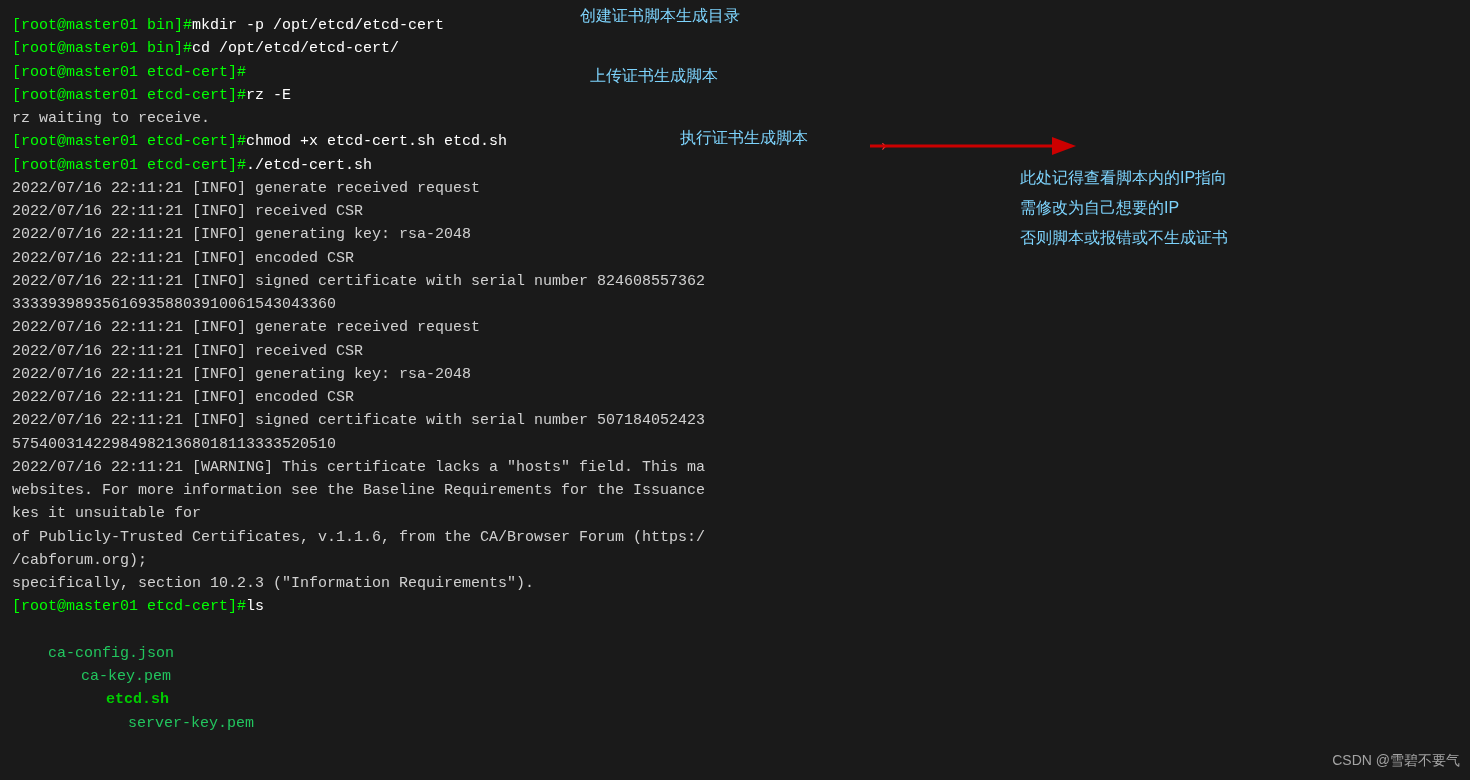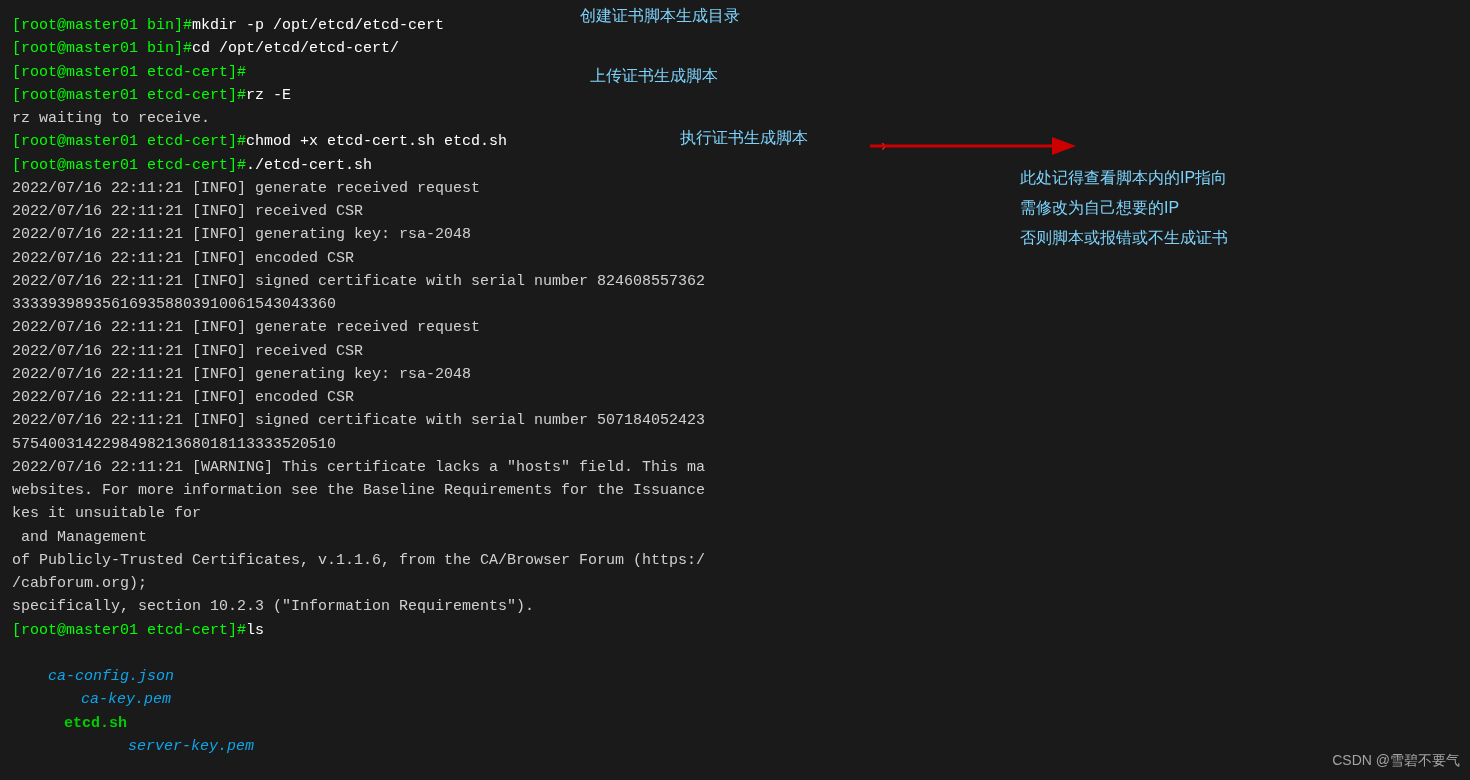--- a/index.html
+++ b/index.html
@@ -37,21 +37,21 @@
     }
     .watermark {
       position: absolute;
       bottom: 10px;
       right: 10px;
       color: #a3a3a3;
       font-family: 'SimHei', 'Microsoft YaHei', sans-serif;
       font-size: 14px;
     }
     .file-green { color: #00cc00; font-weight: bold; }
-    .file-white { color: #0ea5e9; font-style: italic; }
+    .file-white { color: #22c55e; }
   </style>
 </head>
 <body>
 
 <div class="terminal">
 
   <div class="line"><span class="prompt">[root@master01 bin]#</span><span class="cmd">mkdir -p /opt/etcd/etcd-cert</span></div>
 
   <div class="line"><span class="prompt">[root@master01 bin]#</span><span class="cmd">cd /opt/etcd/etcd-cert/</span></div>
 
@@ -73,31 +73,30 @@
   <div class="line output">333393989356169358803910061543043360</div>
   <div class="line output">2022/07/16 22:11:21 [INFO] generate received request</div>
   <div class="line output">2022/07/16 22:11:21 [INFO] received CSR</div>
   <div class="line output">2022/07/16 22:11:21 [INFO] generating key: rsa-2048</div>
   <div class="line output">2022/07/16 22:11:21 [INFO] encoded CSR</div>
   <div class="line output">2022/07/16 22:11:21 [INFO] signed certificate with serial number 507184052423</div>
   <div class="line output">575400314229849821368018113333520510</div>
   <div class="line output">2022/07/16 22:11:21 [WARNING] This certificate lacks a "hosts" field. This ma</div>
   <div class="line output">websites. For more information see the Baseline Requirements for the Issuance</div>
   <div class="line output">kes it unsuitable for</div>
-  <div class="line output"> and Management</div>
   <div class="line output">of Publicly-Trusted Certificates, v.1.1.6, from the CA/Browser Forum (https:/</div>
   <div class="line output">/cabforum.org);</div>
   <div class="line output">specifically, section 10.2.3 ("Information Requirements").</div>
 
   <div class="line"><span class="prompt">[root@master01 etcd-cert]#</span><span class="cmd">ls</span></div>
 
   <div class="line">
     <span class="file-white">ca-config.json</span>
     <span class="file-white" style="margin-left:33px">ca-key.pem</span>
-    <span class="file-green" style="margin-left:16px">etcd.sh</span>
+    <span class="file-green" style="margin-left:58px">etcd.sh</span>
     <span class="file-white" style="margin-left:80px">server-key.pem</span>
   </div>
 
   <div class="annotation" style="top: 6px; left: 580px;">创建证书脚本生成目录</div>
 
   <div class="annotation" style="top: 66px; left: 590px;">上传证书生成脚本</div>
 
   <div class="annotation" style="top: 128px; left: 680px;">执行证书生成脚本</div>
 
   <div style="position:absolute; top:128px; left:870px; color:#ff3333; font-size:28px;">

